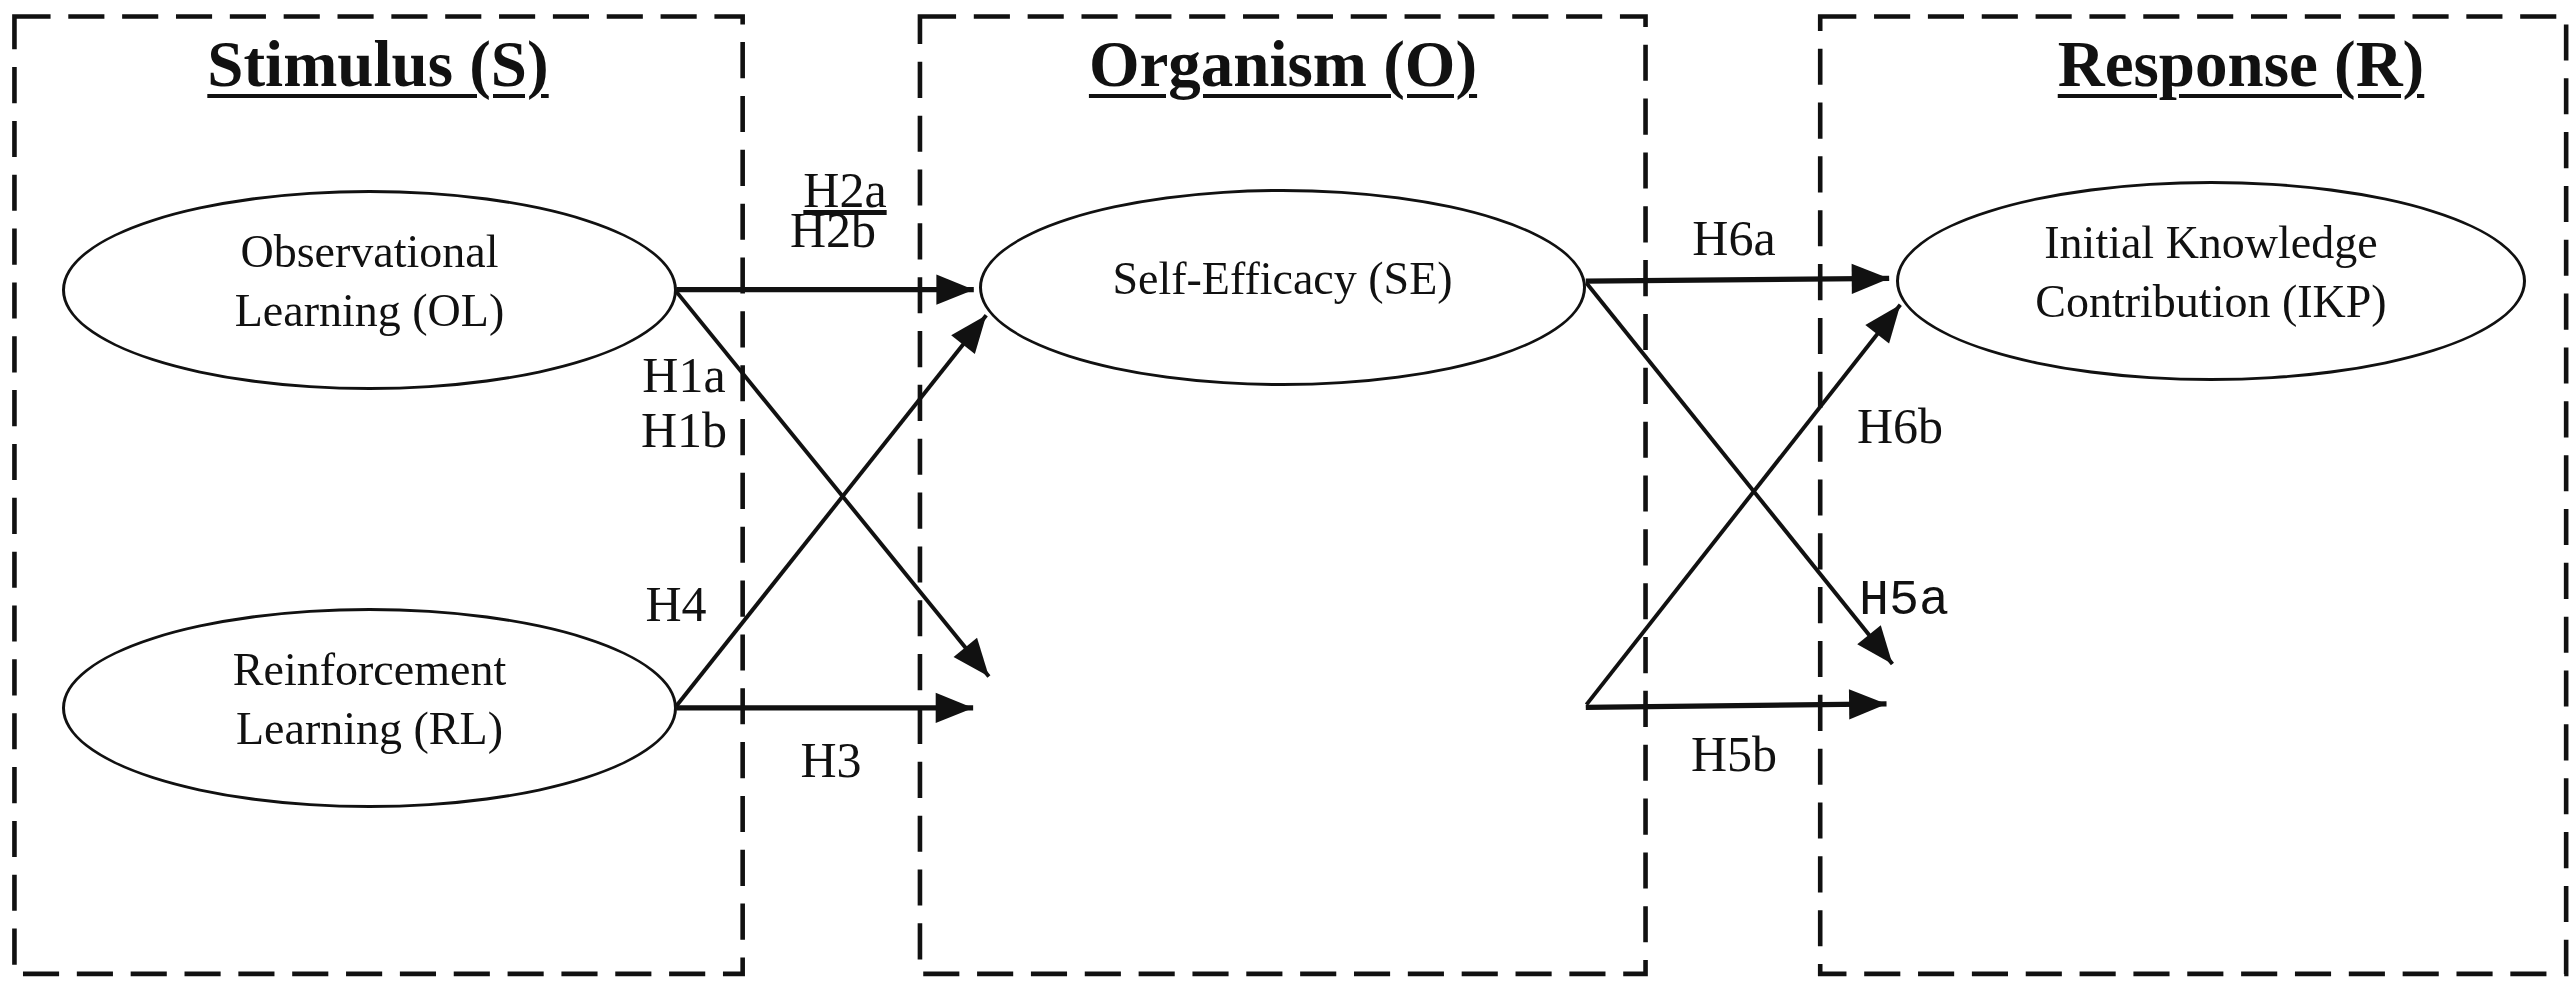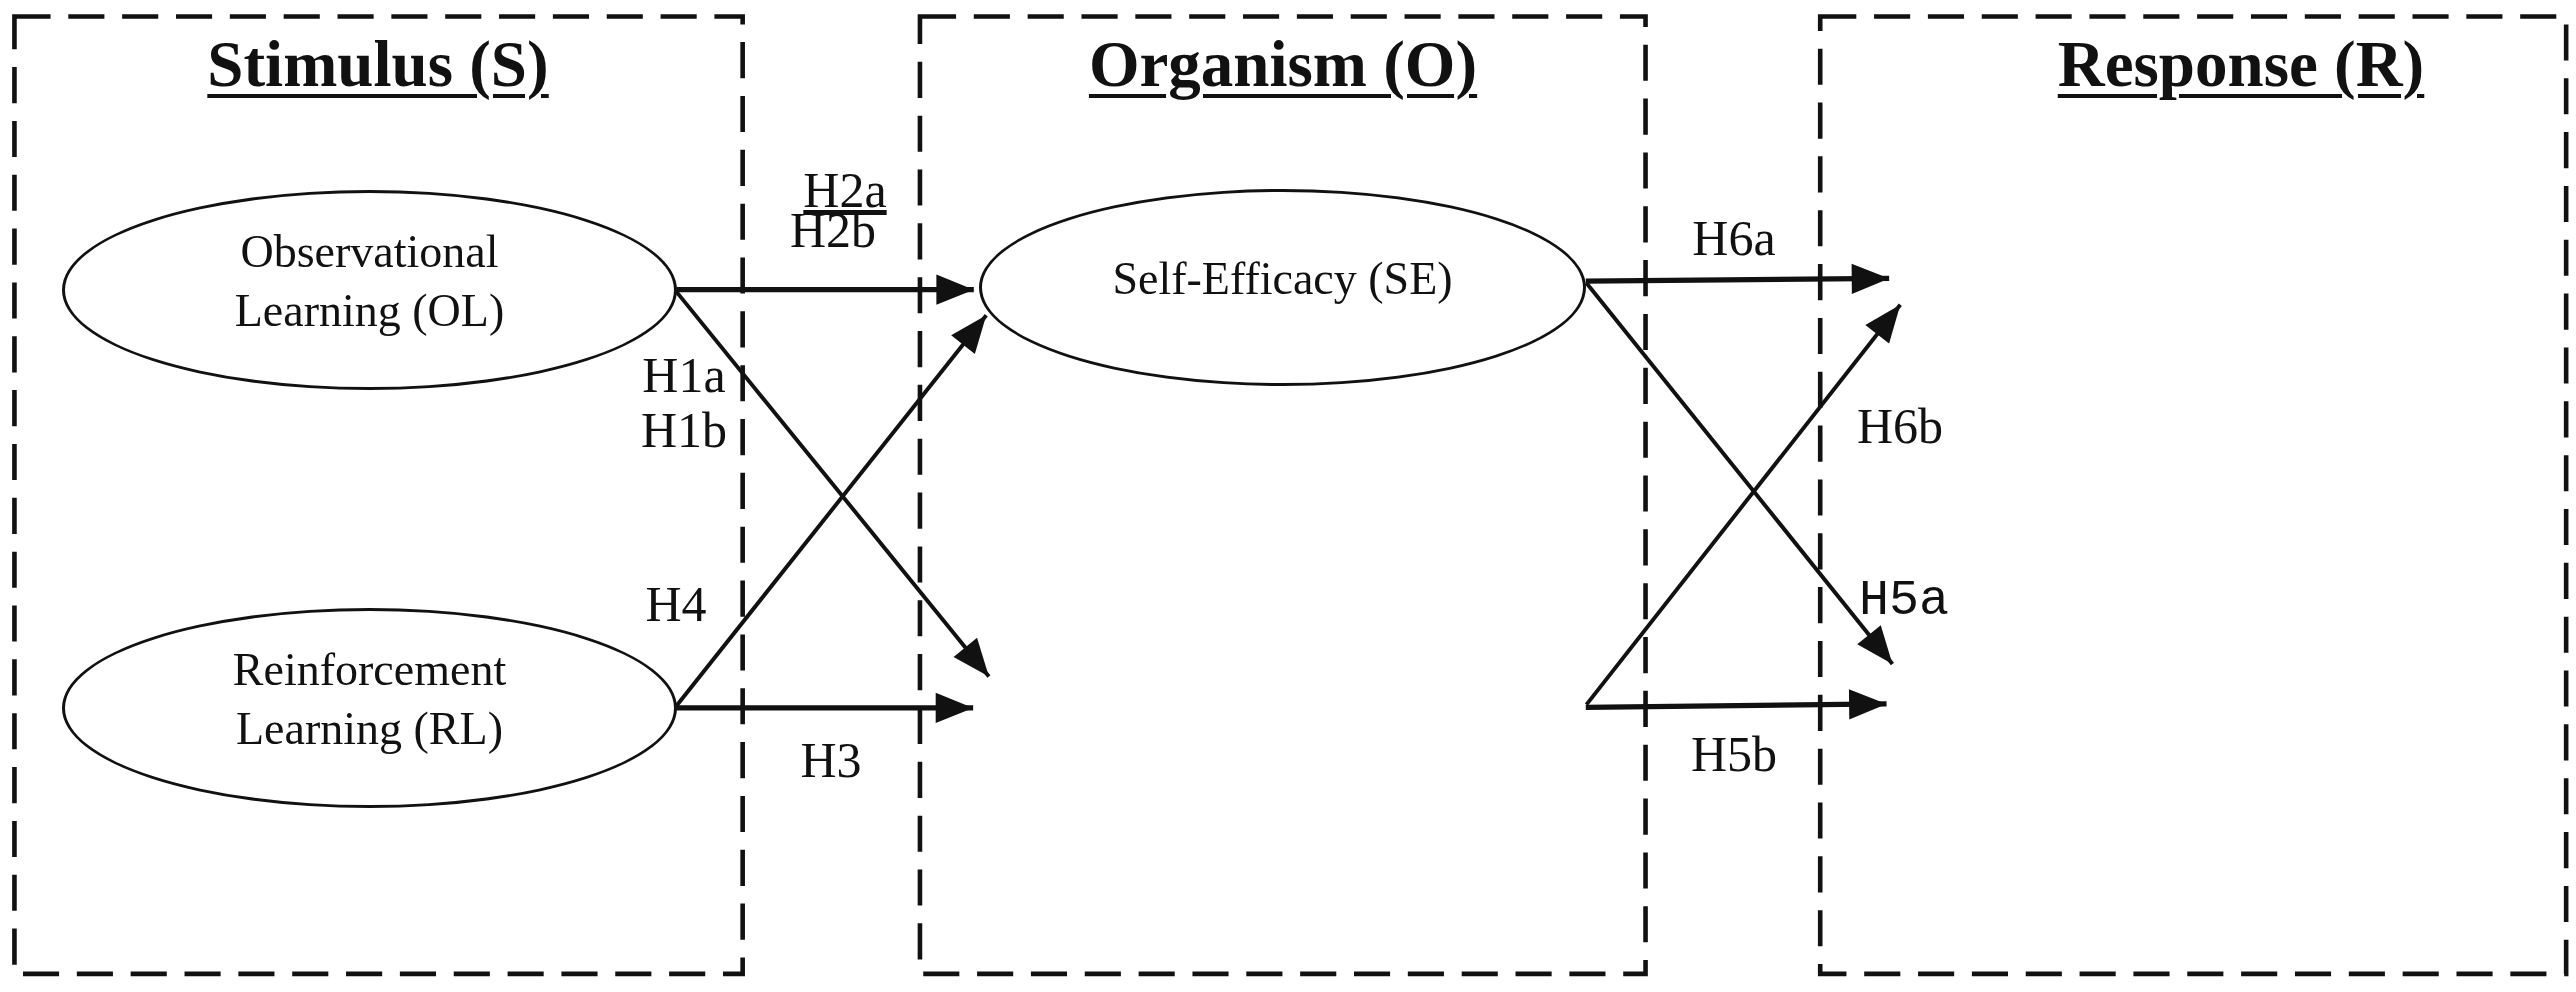--- a/index.html
+++ b/index.html
@@ -115,20 +115,24 @@
     <span class="lbl">Observational
 Learning (OL)</span>
   </div>
   <div class="node" id="node-rl">
     <span class="lbl">Reinforcement
 Learning (RL)</span>
   </div>
   <div class="node" id="node-se">
     <span class="lbl">Self-Efficacy (SE)</span>
   </div>
+  <div class="node" id="node-ikp">
+    <span class="lbl">Initial Knowledge
+Contribution (IKP)</span>
+  </div>
 
   <div class="hyp" id="lbl-h2a">H2a</div>
   <div class="hyp" id="lbl-h2b">H2b</div>
   <div class="hyp" id="lbl-h1a">H1a</div>
   <div class="hyp" id="lbl-h1b">H1b</div>
   <div class="hyp" id="lbl-h4">H4</div>
   <div class="hyp" id="lbl-h3">H3</div>
   <div class="hyp" id="lbl-h6a">H6a</div>
   <div class="hyp" id="lbl-h6b">H6b</div>
   <div class="hyp" id="lbl-h5a">H5a</div>

